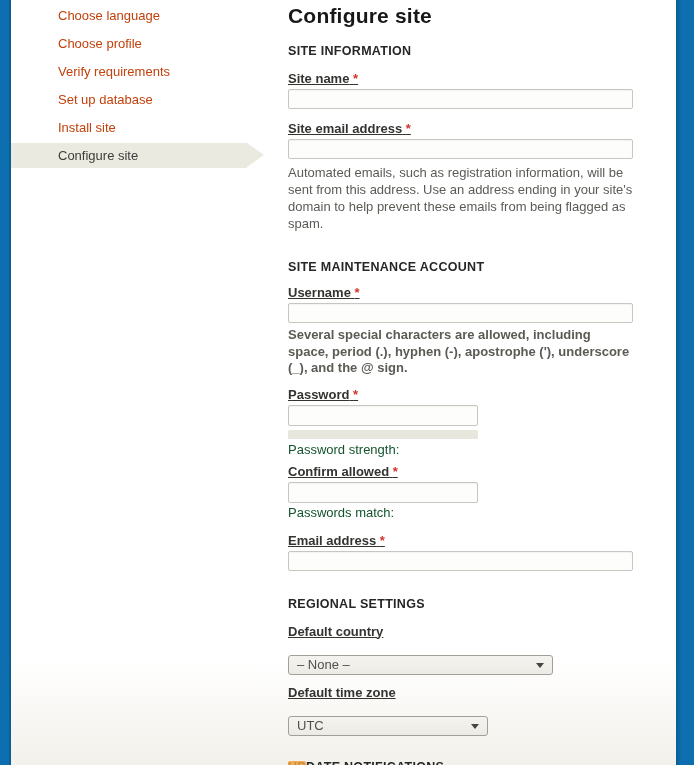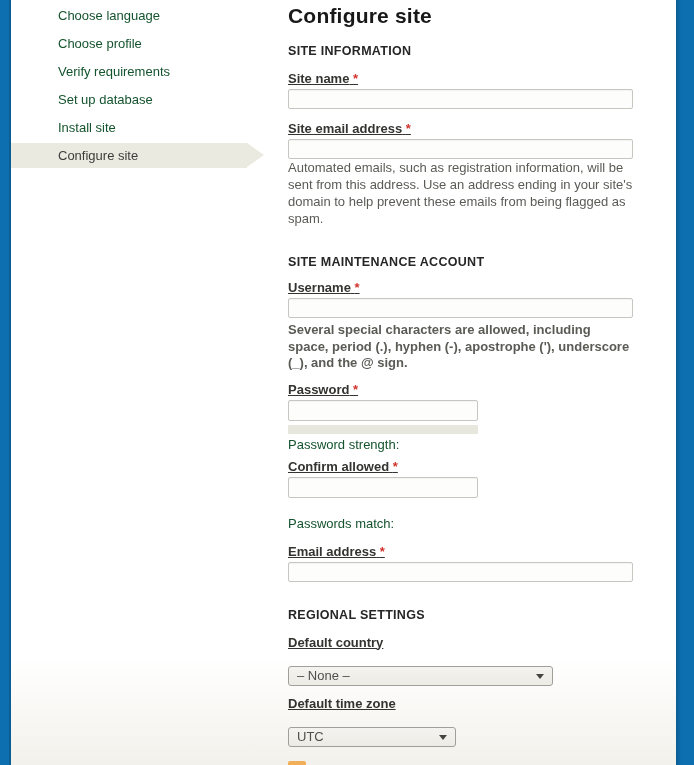--- a/index.html
+++ b/index.html
@@ -17,21 +17,21 @@
     background:#0e6fb0; border-right:2px solid #0b5d92;
   }
   .bar-right {
     position:absolute; left:676px; top:0; width:18px; height:765px;
     background:linear-gradient(90deg,#0b5d92 0%,#0e6fb0 30%,#0e6fb0 100%);
   }
   
   .sidebar { position:absolute; left:11px; top:1px; width:265px; }
   .task {
     position:relative; height:28px; display:flex; align-items:center;
-    padding-left:47px; font-size:13px; color:#14532d; width:236px;
+    padding-left:47px; font-size:13px; color:#c2410c; width:236px;
   }
   .task.active {
     background:#ebeae1; color:#3c3c3a; height:25px; margin:2px 0 1px;
   }
   .task.active::after {
     content:""; position:absolute; left:236px; top:0;
     width:0; height:0;
     border-top:12.5px solid transparent; border-bottom:12.5px solid transparent;
     border-left:17px solid #ebeae1;
   }
@@ -49,35 +49,35 @@
   label.flabel { display:block; font-size:13px; font-weight:bold; color:#333330; line-height:16px; margin-bottom:2px;text-decoration:underline; }
   .req { color:#d0342c; font-weight:bold; }
   input[type="text"], input[type="password"], input[type="email"] {
     display:block; width:345px; height:20px; margin-top:2px;
     border:1px solid #c7c6c0; border-radius:2px; background:#fdfdfb;
     padding:0 6px; font-size:13px; color:#333;
     box-shadow:inset 0 1px 1px rgba(0,0,0,.04);
     font-family:"Liberation Sans","DejaVu Sans",sans-serif;
   }
   input.narrow { width:190px; }
-  .description { font-size:13px; color:#5b5b56; line-height:17px; }
+  .description { margin-top:5px; font-size:13px; color:#5b5b56; line-height:17px; }
   .meter { width:190px; height:9px; margin-top:4px; background:#e8e7dd; border-radius:1px; }
   .meter-label, .match-label { margin-top:3px; font-size:13px; color:#14532d; line-height:16px; }
   
   .select-wrap { position:relative; margin-top:15px; }
   .select-wrap select {
     -webkit-appearance:none; appearance:none;
     height:20px; border:1px solid #a19f98; border-radius:3px;
     background:linear-gradient(180deg,#f4f3ef 0%,#ecebe5 100%);
     font-size:13px; color:#50504c; padding:0 24px 0 8px;
     font-family:"Liberation Sans","DejaVu Sans",sans-serif;
     width:100%;
   }
   .select-wrap.country { width:265px; }
-  .select-wrap.timezone { width:168px; }
+  .select-wrap.timezone { width:200px; }
   .select-arrow {
     position:absolute; right:9px; top:8px; width:0; height:0; pointer-events:none;
     border-left:4.5px solid transparent; border-right:4.5px solid transparent;
     border-top:5.5px solid #45453f;
   }
   
   .checkrow { display:flex; align-items:center; margin-top:10px; }
   .checkbox {
     width:14px; height:14px; border-radius:3px; background:#2d7ae1;
     display:flex; align-items:center; justify-content:center;
@@ -145,21 +145,21 @@
   <div class="field tight">
     <label class="flabel"><span>Password</span> <span class="req">*</span></label>
     <input type="password" class="narrow" style="height: 21px;" value="">
     <div class="meter"></div>
     <div class="meter-label">Password strength:</div>
   </div>
 
   <div class="field" style="margin-top:6px;">
     <label class="flabel"><span>Confirm allowed</span> <span class="req">*</span></label>
     <input type="password" class="narrow" style="height: 21px;" value="">
-    <div class="match-label" style="margin-top:18px;">Passwords match:</div>
+    <div class="match-label" style="margin-top:2px;">Passwords match:</div>
   </div>
 
   <div class="field">
     <label class="flabel"><span>Email address</span> <span class="req">*</span></label>
     <input type="email" value="" style="">
   </div>
 
   <h2 class="h2-regional">REGIONAL SETTINGS</h2>
 
   <div class="field">

